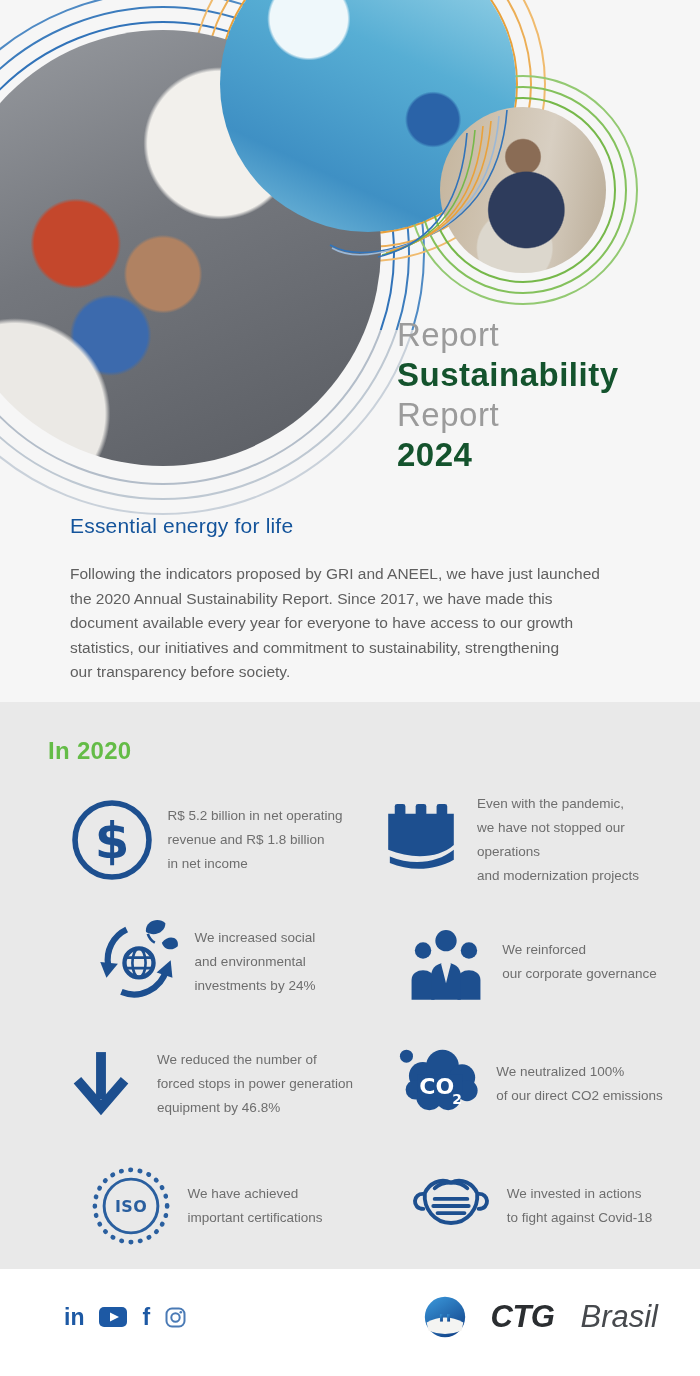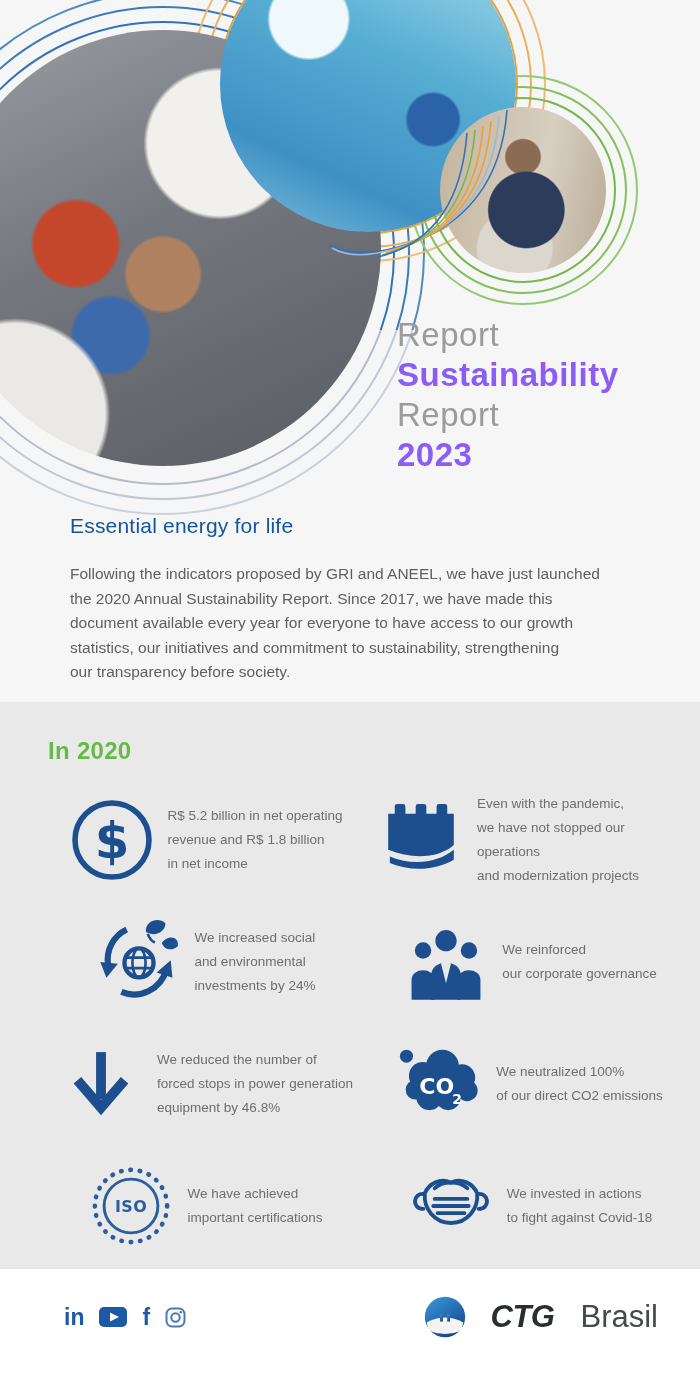--- a/index.html
+++ b/index.html
@@ -45,21 +45,21 @@
       radial-gradient(circle at 52% 62%, #2e3c5c 0 28%, rgba(46,60,92,0) 29%),
       radial-gradient(circle at 50% 30%, #8a6c55 0 12%, rgba(138,108,85,0) 13%),
       radial-gradient(circle at 45% 85%, #dcd7cd 0 22%, rgba(220,215,205,0) 23%),
       linear-gradient(100deg, #c4b49c 0%, #d8cfc2 60%, #b9ab96 100%);
   }
 
   .lines-svg { position:absolute; left:0; top:0; pointer-events:none; }
 
   .hero-title { position:absolute; left:397px; top:315px; line-height:40px; font-size:33px; letter-spacing:0.5px; }
   .hero-title .lt { color:#9b9b9b; font-weight:400; }
-  .hero-title .dk { color:#8b5cf6; font-weight:700; }
+  .hero-title .dk { color:#14532d; font-weight:700; }
 
   .intro-heading {
     position:absolute; left:70px; top:514px;
     font-size:21px; font-weight:400; color:#14549b; letter-spacing:0.2px;
   }
   .intro-body {
     position:absolute; left:70px; top:562px; width:585px;
     font-size:15.5px; line-height:24.5px; color:#5f5f5f; white-space:pre-line;
   }
 
@@ -79,21 +79,21 @@
   .footer {
     background:#ffffff; height:107px; flex:none;
     display:flex; align-items:center; justify-content:space-between;
     padding:0 42px 11px 64px;
   }
   .social { display:flex; align-items:center; gap:15px; }
   .social a { text-decoration:none; display:flex; align-items:center; }
   .social .txt-icon { font-weight:800; font-size:23px; color:#1d59a4; line-height:22px; }
   .logo { display:flex; align-items:center; gap:24px; }
   .logo-ctg { font-size:31px; font-weight:800; font-style:italic; color:#2b2e31; letter-spacing:-0.5px; }
-  .logo-brasil { font-size:31px; font-weight:400; color:#46494d; margin-left:2px; }
+  .logo-brasil { font-size:31px; font-style:italic; font-weight:400; color:#46494d; margin-left:2px; }
 </style>
 </head>
 <body>
 
 <div class="page">
 
   <div class="top">
 
     <div class="clip-top">
       <div class="ring" style="left:-69px; top:21px; width:464px; height:464px; border:2px solid #3173b9;"></div>
@@ -127,21 +127,21 @@
         <path d="M483 126 C478 190 450 237 386 253" stroke="#e9a13b"></path>
         <path d="M475 130 C470 193 444 240 382 255" stroke="#76b84a"></path>
         <path d="M467 133 C462 196 438 242 378 257" stroke="#3173b9"></path>
       </g>
     </svg>
 
     <div class="hero-title">
       <div class="lt">Report</div>
       <div class="dk">Sustainability</div>
       <div class="lt">Report</div>
-      <div class="dk">2023</div>
+      <div class="dk">2024</div>
     </div>
 
     <div class="intro-heading">Essential energy for life</div>
     <div class="intro-body">Following the indicators proposed by GRI and ANEEL, we have just launched
 the 2020 Annual Sustainability Report. Since 2017, we have made this
 document available every year for everyone to have access to our growth
 statistics, our initiatives and commitment to sustainability, strengthening
 our transparency before society.</div>
   </div>
 

